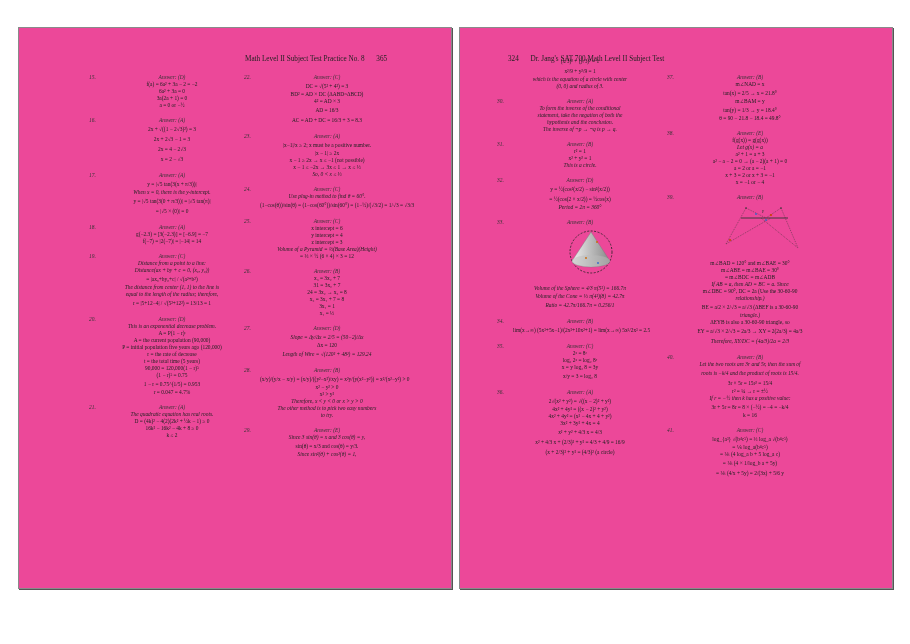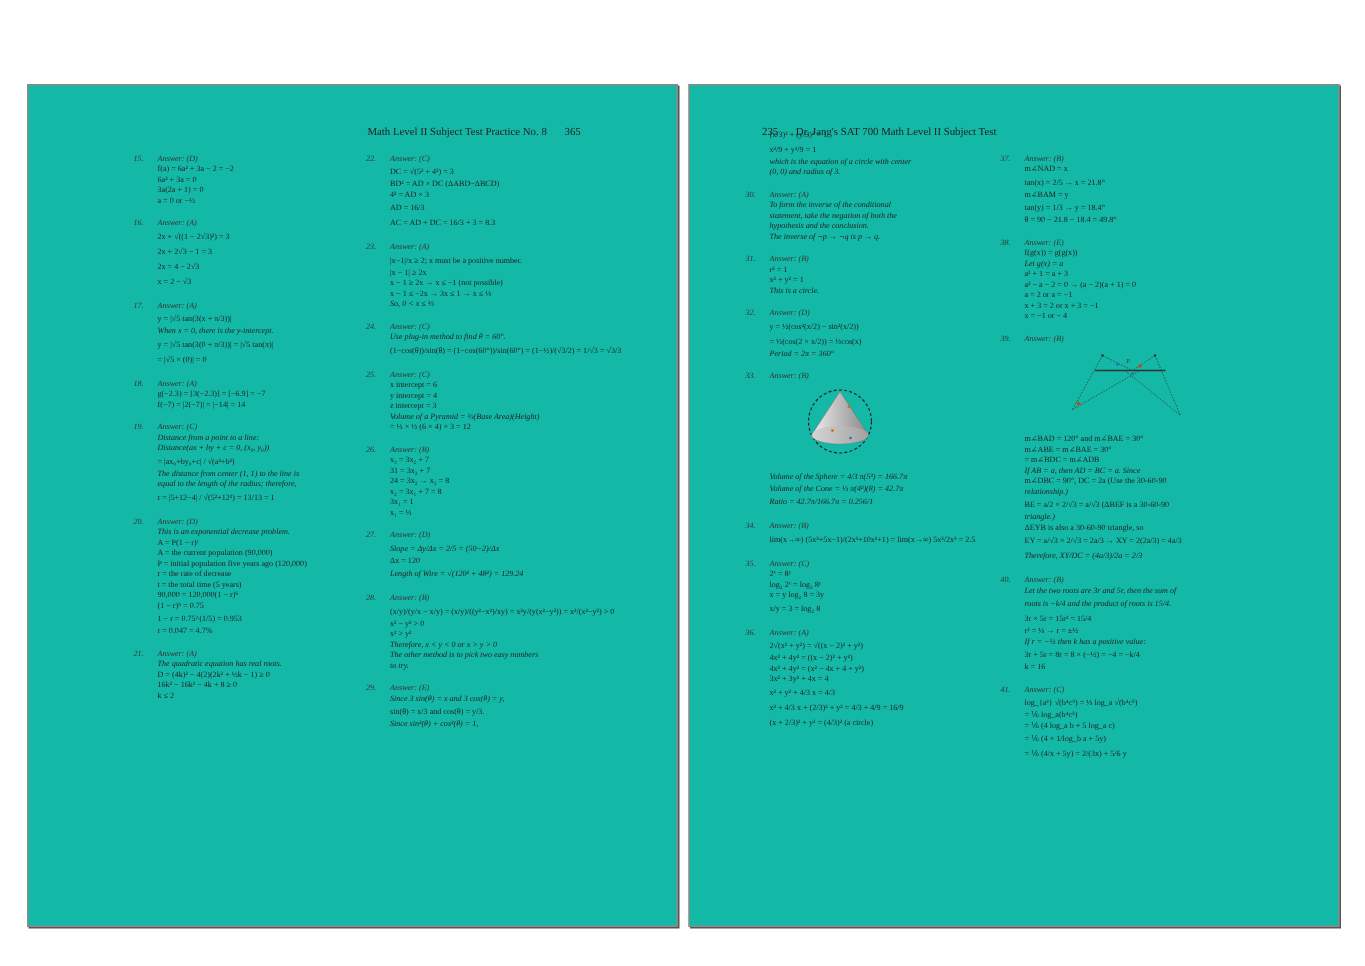--- a/index.html
+++ b/index.html
@@ -1,23 +1,24 @@
 <!DOCTYPE html>
 <html><head>
 <meta charset="utf-8">
 <style>
   html, body { margin: 0; padding: 0; }
   body {
     width: 910px; height: 644px; background: #ffffff; position: relative; overflow: hidden;
     font-family: "Liberation Serif", "DejaVu Serif", serif; color: #222;
   }
   .page {
-    position: absolute; top: 56px; height: 560px; width: 432px;
-    background: #14b8a6; border: 1px solid #8a8a8a;
+    position: absolute; top: 27px; height: 560px; width: 432px;
+    background: #ec4899; border: 1px solid #8a8a8a;
     box-shadow: 1px 1px 0 #555;
+    text-align: center;
   }
   .page.left { left: 18px; }
   .page.right { left: 459px; }
   .header {
     position: absolute; top: 27px; font-size: 7.2px; color: #222; white-space: nowrap;
   }
   .page.left .header { left: 226px; }
   .page.right .header { left: 48px; }
   .header .pnum { margin-left: 10px; }
   .page.right .header .pnum { margin-left: 0; margin-right: 10px; }
@@ -201,21 +202,21 @@
           <div class="line it">Since 3 sin(θ) = x and 3 cos(θ) = y,</div>
           <div class="line tall">sin(θ) = x/3 and cos(θ) = y/3.</div>
           <div class="line it">Since sin²(θ) + cos²(θ) = 1,</div>
         </div>
       </div>
     </div>
 </div>
 
 <div class="page right">
   <div class="header">
-    <span class="pnum">235</span>
+    <span class="pnum">324</span>
     <span>Dr. Jang's SAT 700 Math Level II Subject Test</span>
   </div>
   <div class="col" style="left:37px; top:28px;">
       <div class="prob">
         <div class="body">
           <div class="line tall">(x/3)² + (y/3)² = 1</div>
           <div class="line tall">x²/9 + y²/9 = 1</div>
           <div class="line it">which is the equation of a circle with center</div>
           <div class="line it">(0, 0) and radius of 3.</div>
         </div>

